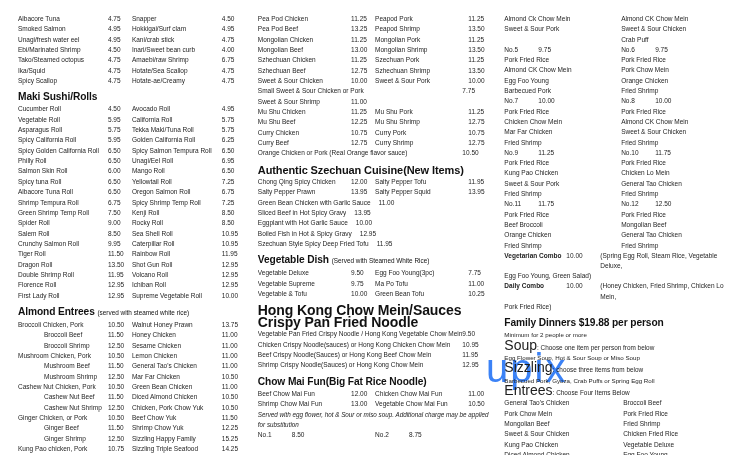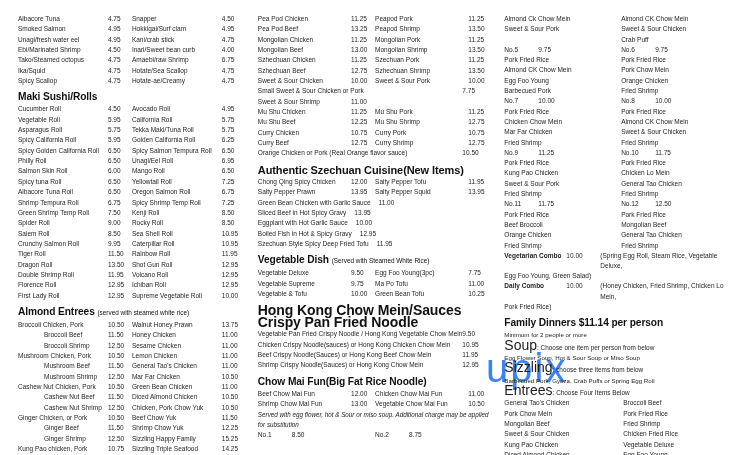--- a/index.html
+++ b/index.html
@@ -972,21 +972,21 @@
     </div>
     <div class="cont">Egg Foo Young, Green Salad)</div>
 
     <div class="combo">
       <span class="cn">Daily Combo</span>
       <span class="cp">10.00</span>
       <span class="cd">(Honey Chicken, Fried Shrimp, Chicken Lo Mein,</span>
     </div>
     <div class="cont">Pork Fried Rice)</div>
 
-    <div class="sec-head">Family Dinners $11.14 per person</div>
+    <div class="sec-head">Family Dinners $19.88 per person</div>
     <div class="plain small">Minimum for 2 people or more</div>
 
     <div class="plain">
       <span class="lbl-lg">Soup</span><span>: Choose one item per person from below</span>
     </div>
     <div class="plain small">Egg Flower Soup, Hot &amp; Sour Soup or Miso Soup</div>
 
     <div class="plain">
       <span class="lbl-lg">Sizzling</span><span>: choose three items from below</span>
     </div>

